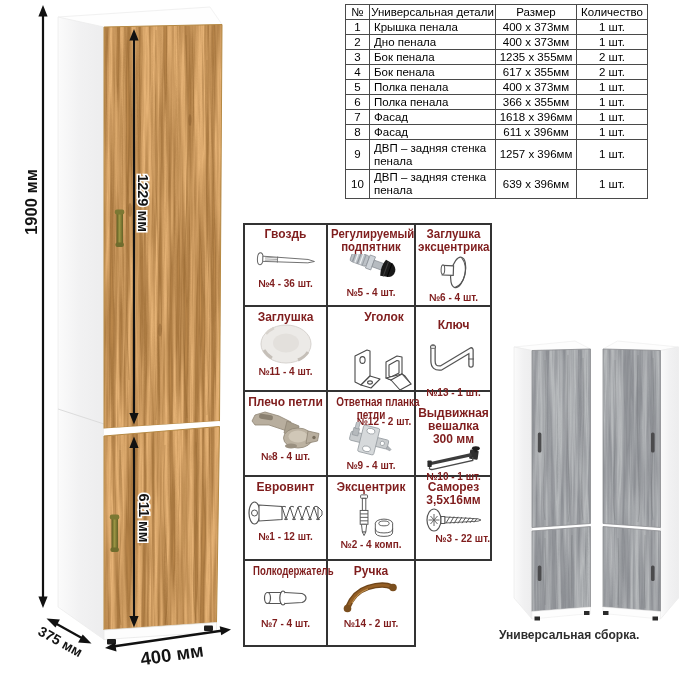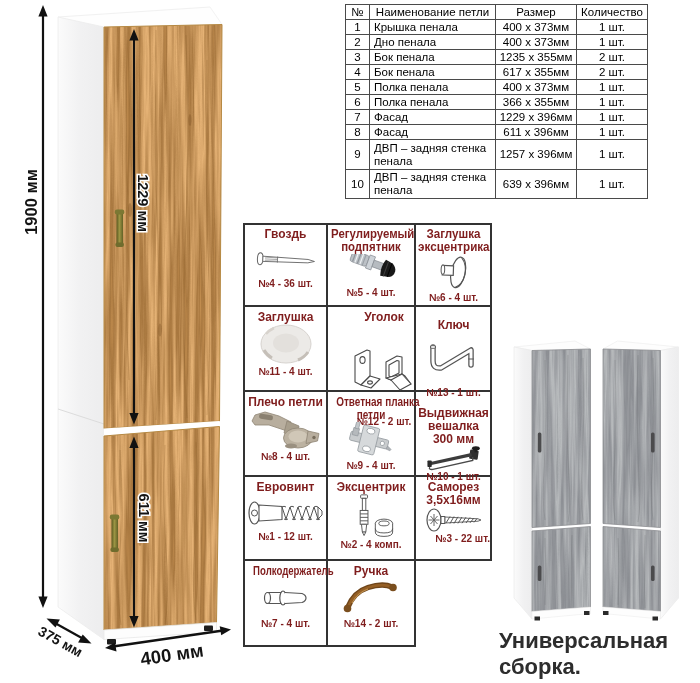--- a/index.html
+++ b/index.html
@@ -13,21 +13,21 @@
      text-align:center;line-height:13px;overflow:hidden;}
   table.parts td.nm{text-align:left;padding-left:4px;}
   
   .hw{position:absolute;display:flex;flex-direction:column;align-items:center;
       text-align:center;color:#7f1d1d;}
   .hwname{font-weight:bold;font-size:12px;line-height:13px;padding-top:3px;width:100%;
       white-space:nowrap;}
   .hwicon{flex:1;display:flex;align-items:center;justify-content:center;width:100%;}
   .hwcnt{font-weight:bold;font-size:10px;padding-bottom:16px;white-space:nowrap;}
   #univ{position:absolute;left:499px;top:628px;width:200px;font-weight:bold;
-      font-size:22px;color:#2d2d2d;letter-spacing:0px;}
+      font-size:12px;color:#2d2d2d;letter-spacing:0px;}
 </style>
 </head>
 <body>
 <div id="page">
 
 <svg class="abs" style="left:0;top:0" width="700" height="683" viewBox="0 0 700 683">
 <defs>
   <pattern id="oak" width="57" height="420" patternUnits="userSpaceOnUse">
     <rect width="57" height="420" fill="#c08b4e"></rect>
     <rect x="0" width="4" height="420" fill="#b8834a"></rect>
@@ -281,21 +281,21 @@
 <table class="parts">
 <colgroup>
         <col style="width:24px">
         <col style="width:126px">
         <col style="width:81px">
         <col style="width:71px">
       </colgroup>
 <tbody>
         <tr style="height:15px">
           <td>№</td>
-          <td class="nm" style="text-align:center;padding-left:0">Наименование петли</td>
+          <td class="nm" style="text-align:center;padding-left:0">Универсальная детали</td>
           <td>Размер</td>
           <td>Количество</td>
         </tr>
 <tr style="height:15px">
           <td>1</td>
           <td class="nm">Крышка пенала</td>
           <td>400 х 373мм</td>
           <td>1 шт.</td>
         </tr>
 <tr style="height:15px">
@@ -324,21 +324,21 @@
         </tr>
 <tr style="height:15px">
           <td>6</td>
           <td class="nm">Полка пенала</td>
           <td>366 х 355мм</td>
           <td>1 шт.</td>
         </tr>
 <tr style="height:15px">
           <td>7</td>
           <td class="nm">Фасад</td>
-          <td>1229 х 396мм</td>
+          <td>1618 х 396мм</td>
           <td>1 шт.</td>
         </tr>
 <tr style="height:15px">
           <td>8</td>
           <td class="nm">Фасад</td>
           <td>611 х 396мм</td>
           <td>1 шт.</td>
         </tr>
 <tr style="height:30px">
           <td>9</td>

